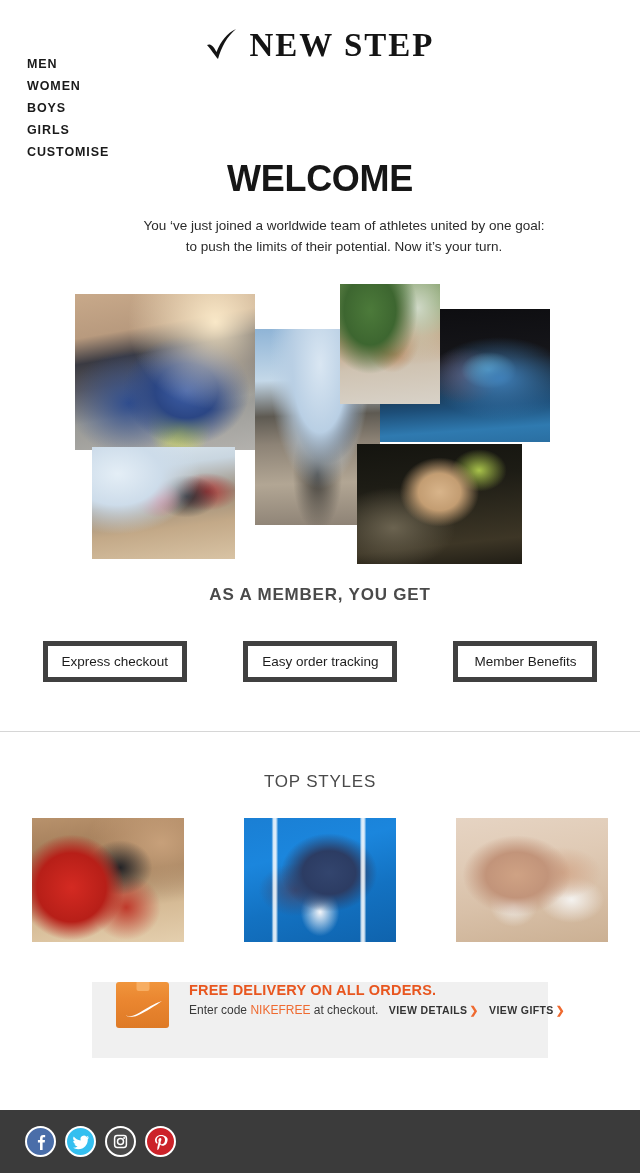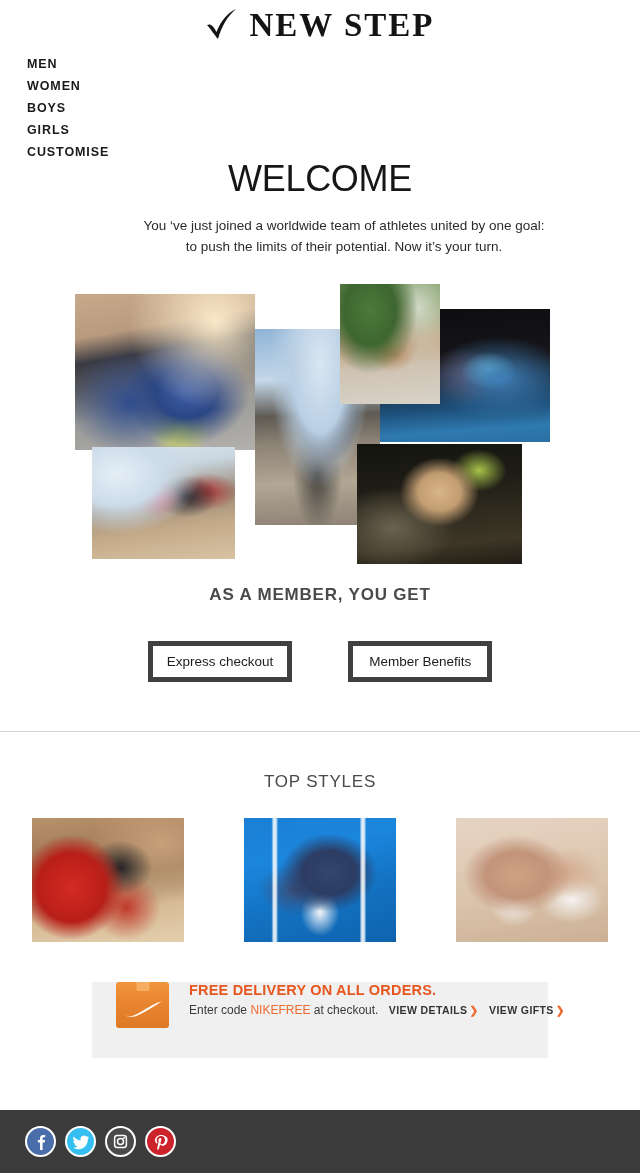--- a/index.html
+++ b/index.html
@@ -9,23 +9,23 @@
     font-family:"Liberation Sans", sans-serif;
     color:#222;
     overflow:hidden;
     position:relative;
   }
 
   
   .logo-wrap {
     height:70px;
     display:flex;
-    align-items:flex-start;
+    align-items:center;
     justify-content:center;
-    padding-top:8px;
+    padding-top:20px;
   }
   .logo {
     display:flex;
     align-items:center;
     gap:10px;
   }
   .logo-check {
     display:block;
     width:34px;
     height:34px;
@@ -56,21 +56,21 @@
     color:#1a1a1a;
     padding:0 27px;
     cursor:pointer;
     white-space:nowrap;
   }
 
   
   .welcome-title {
     text-align:center;
     font-size:36px;
-    font-weight:400;
+    font-weight:700;
     letter-spacing:-0.3px;
     color:#161616;
     margin-top:30px;
   }
   .welcome-sub {
     text-align:center;
     font-size:13.5px;
     line-height:1.55;
     color:#2b2b2b;
     margin-top:16px;
@@ -355,20 +355,21 @@
   <div class="ph ph2"></div>
   <div class="ph ph3"></div>
   <div class="ph ph4"></div>
   <div class="ph ph5"></div>
   <div class="ph ph6"></div>
 </div>
 
 <h2 class="member-title">AS A MEMBER, YOU GET</h2>
 <div class="member-btns">
   <button class="member-btn">Express checkout</button>
+  <button class="member-btn">Easy order tracking</button>
   <button class="member-btn">Member Benefits</button>
 </div>
 
 <div class="divider"></div>
 
 <h2 class="styles-title">TOP STYLES</h2>
 <div class="styles-row">
   <div class="style-card sc1"></div>
   <div class="style-card sc2"></div>
   <div class="style-card sc3"></div>

